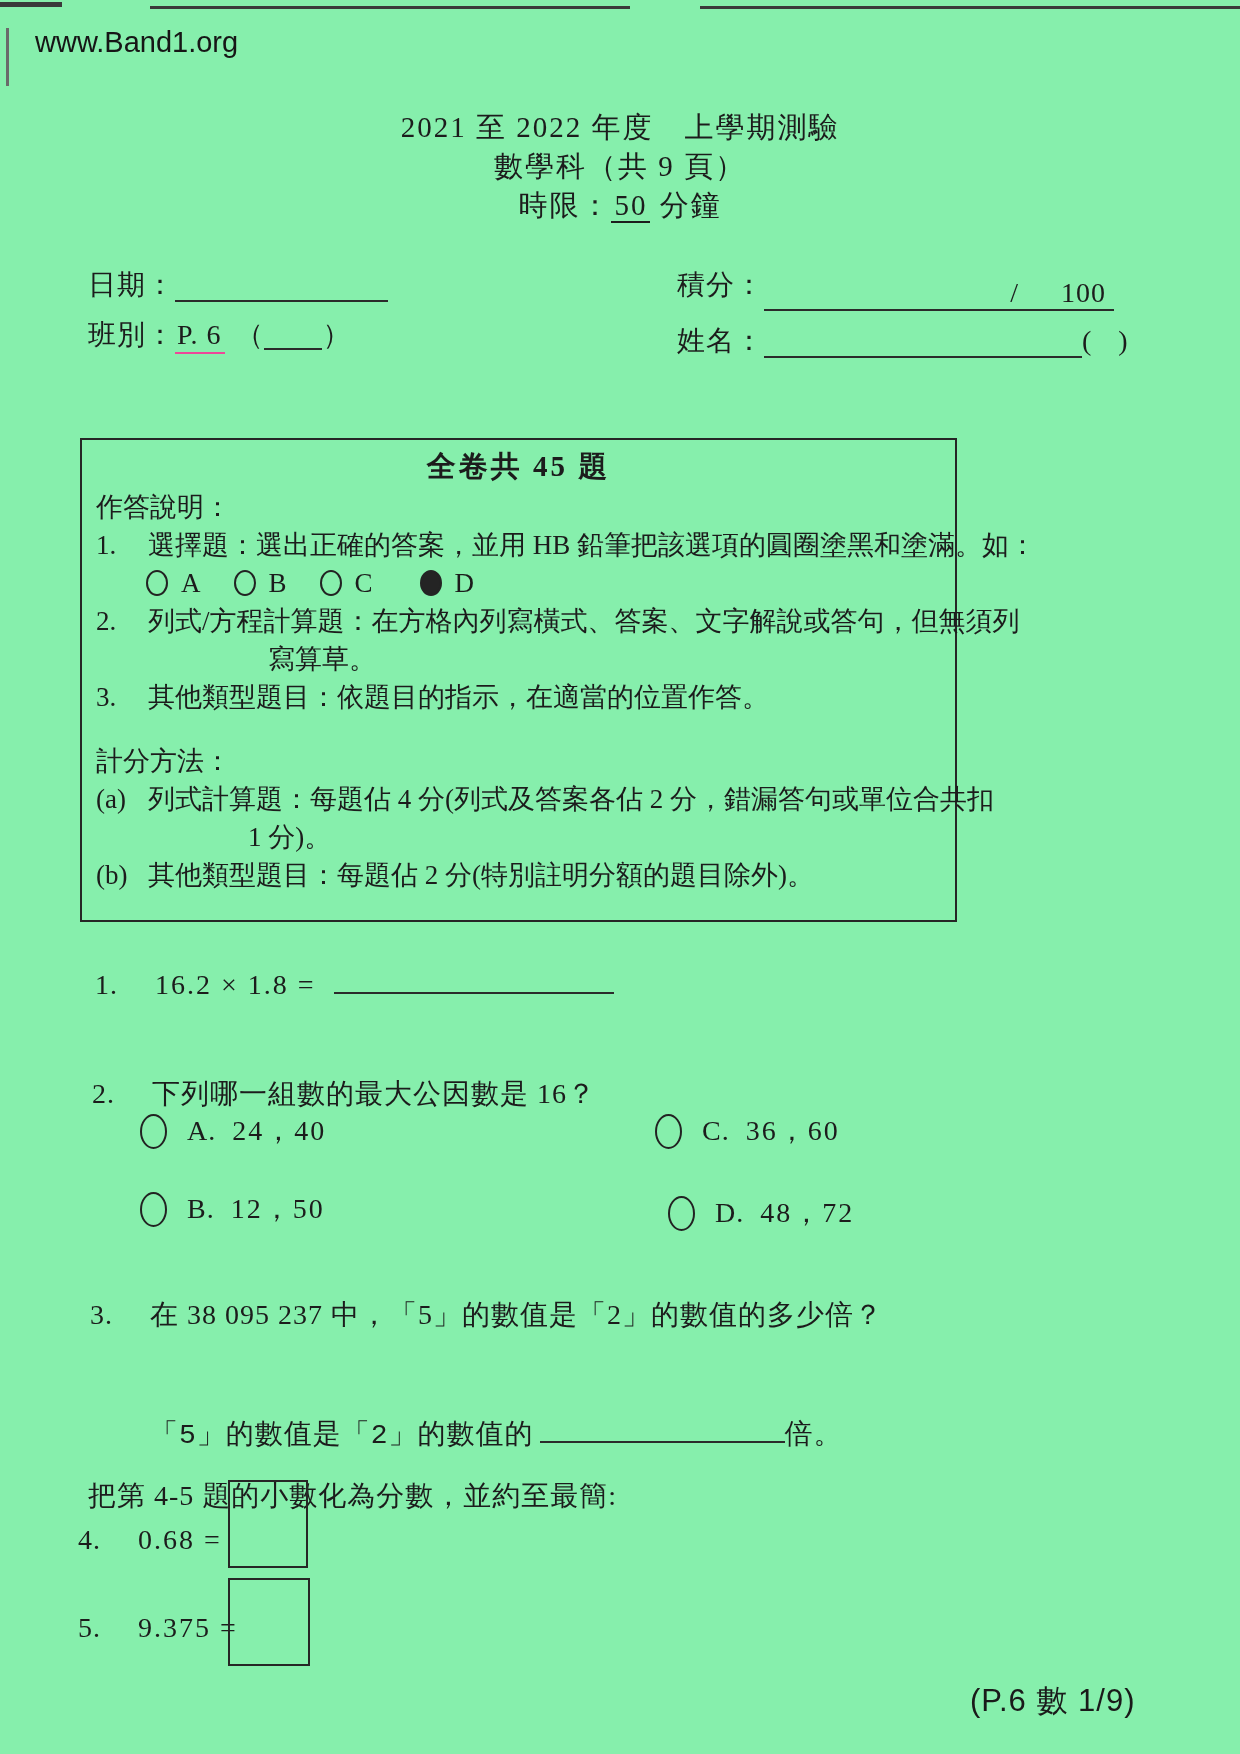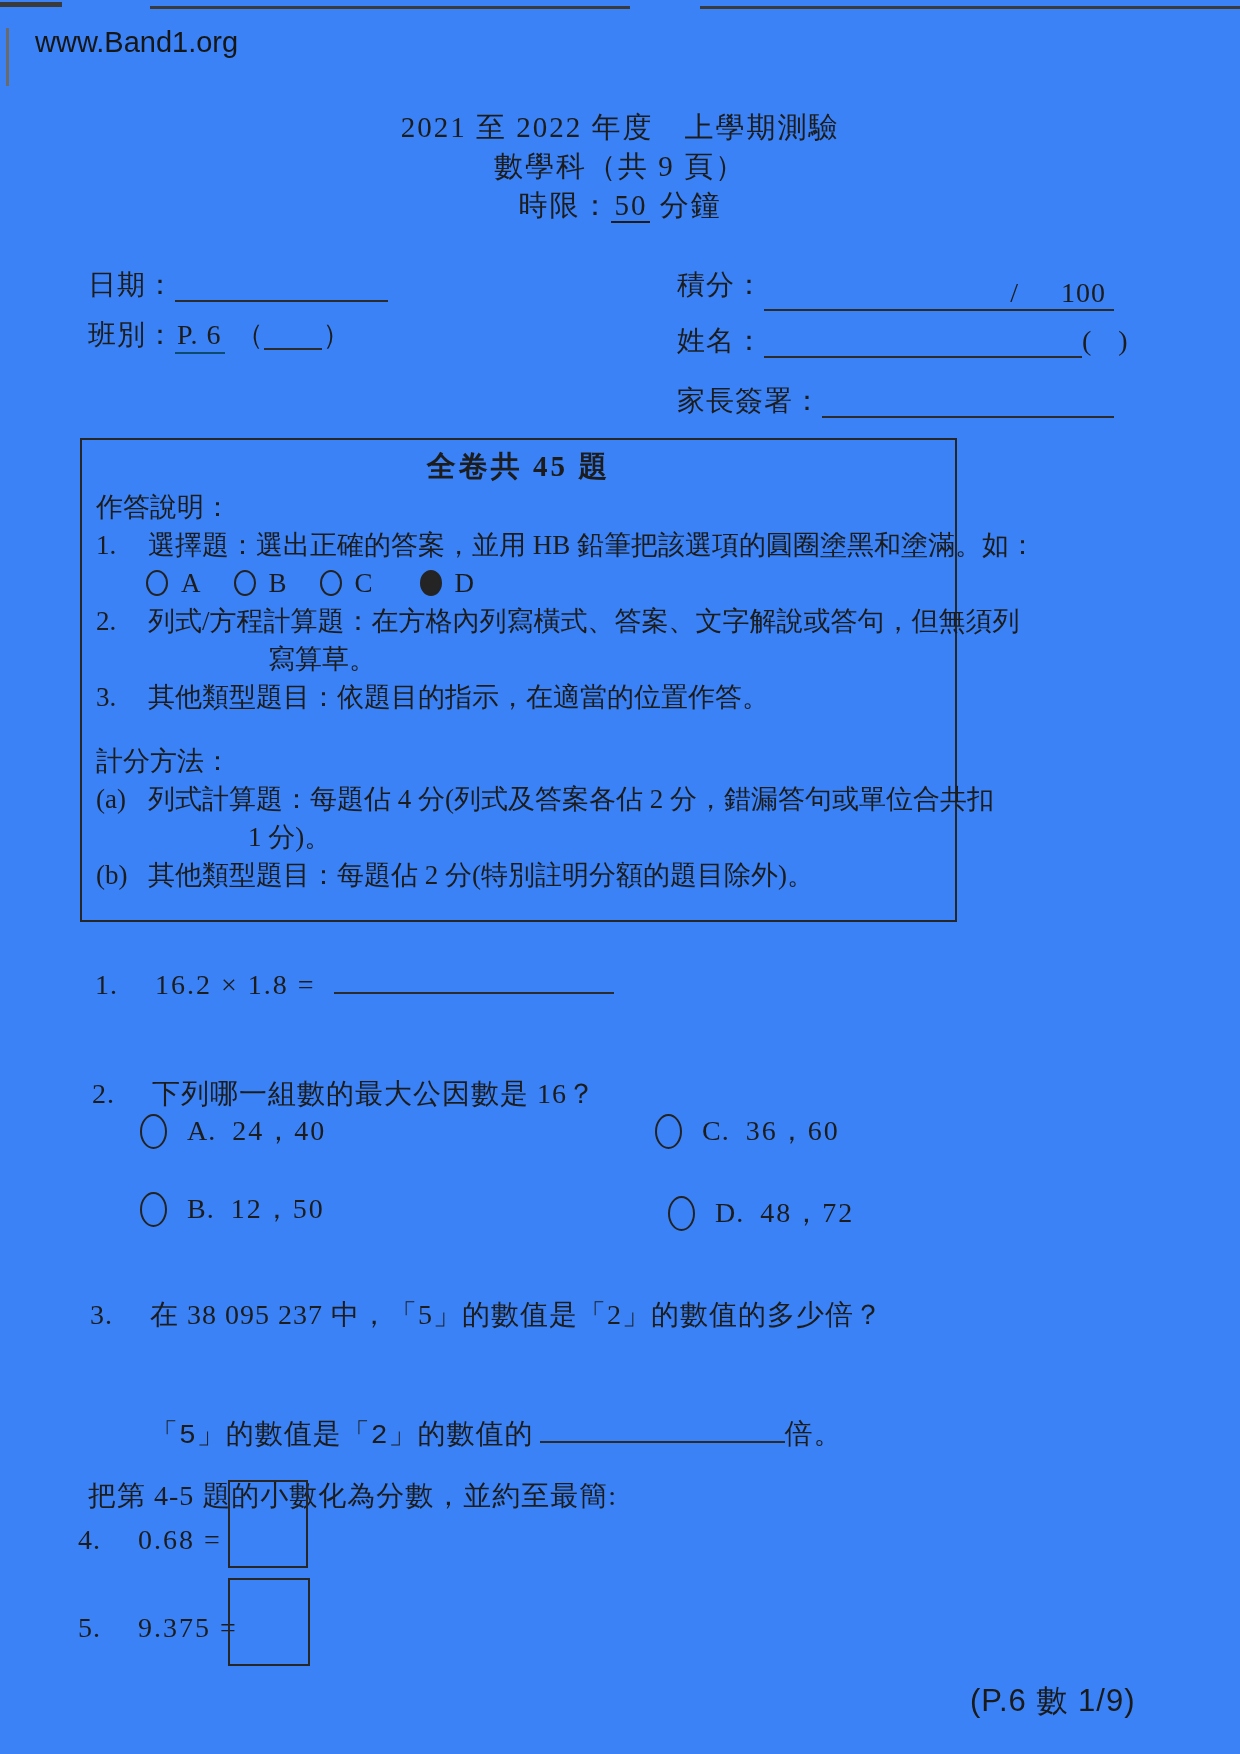--- a/index.html
+++ b/index.html
@@ -1,20 +1,20 @@
 <!DOCTYPE html>
 <html><head>
 <meta charset="utf-8">
 <style>
   html,body{margin:0;padding:0;background:#e8e8e6;}
   .page{
     position:relative;
     width:1240px;height:1754px;
     margin:0 auto;
-    background:#3b82f6;
+    background:#86efac;
     font-family:"Liberation Serif","DejaVu Serif",serif;
     color:#1c1c1c;
     overflow:hidden;
   }
   .abs{position:absolute;white-space:nowrap;}
   
   .scan-line{position:absolute;background:#3a3a3a;}
   
   .watermark{
     left:35px;top:26px;
@@ -24,21 +24,21 @@
   
   .title-block{left:0;top:108px;width:1240px;text-align:center;}
   .title-line{font-size:29px;line-height:39px;letter-spacing:2px;}
   .u-time{border-bottom:2px solid #1c1c1c;padding:0 3px;}
   
   .form-row{font-size:28px;letter-spacing:1px;}
   .u-line{
     display:inline-block;border-bottom:2px solid #2b2b2b;
     height:30px;vertical-align:-8px;
   }
-  .u-val{border-bottom:2px solid #0c4a6e;padding:0 4px 2px 2px;}
+  .u-val{border-bottom:2px solid #ec4899;padding:0 4px 2px 2px;}
   .score-line{
     display:inline-flex;justify-content:flex-end;align-items:baseline;
     border-bottom:2px solid #2b2b2b;vertical-align:-8px;
     gap:42px;padding-right:8px;box-sizing:border-box;
   }
   .paren-gap{display:inline-block;border-bottom:2px solid #2b2b2b;height:26px;vertical-align:-6px;}
   
   .inst-box{
     left:80px;top:438px;width:877px;height:484px;
     border:2px solid #262626;box-sizing:border-box;
@@ -108,23 +108,20 @@
   </div>
 
   <div class="abs form-row" style="left:88px;top:316px;">
     <span>班別：</span><span class="u-val">P. 6</span><span style="display:inline-block;width:10px;"></span><span>（</span><span class="paren-gap" style="width:58px;"></span><span>）</span>
   </div>
 
   <div class="abs form-row" style="left:677px;top:322px;">
     <span>姓名：</span><span class="u-line" style="width:318px;"></span><span>(</span><span style="display:inline-block;width:26px;"></span><span>)</span>
   </div>
 
-  <div class="abs form-row" style="left:677px;top:382px;">
-    <span>家長簽署：</span><span class="u-line" style="width:292px;"></span>
-  </div>
 
   <div class="abs inst-box">
     <div class="box-title">全卷共 45 題</div>
     <div class="inst-line">作答說明：</div>
 
     <div class="inst-row">
       <span class="inst-no">1.</span>
         <span>選擇題：選出正確的答案，並用 HB 鉛筆把該選項的圓圈塗黑和塗滿。如：</span>
     </div>
 

